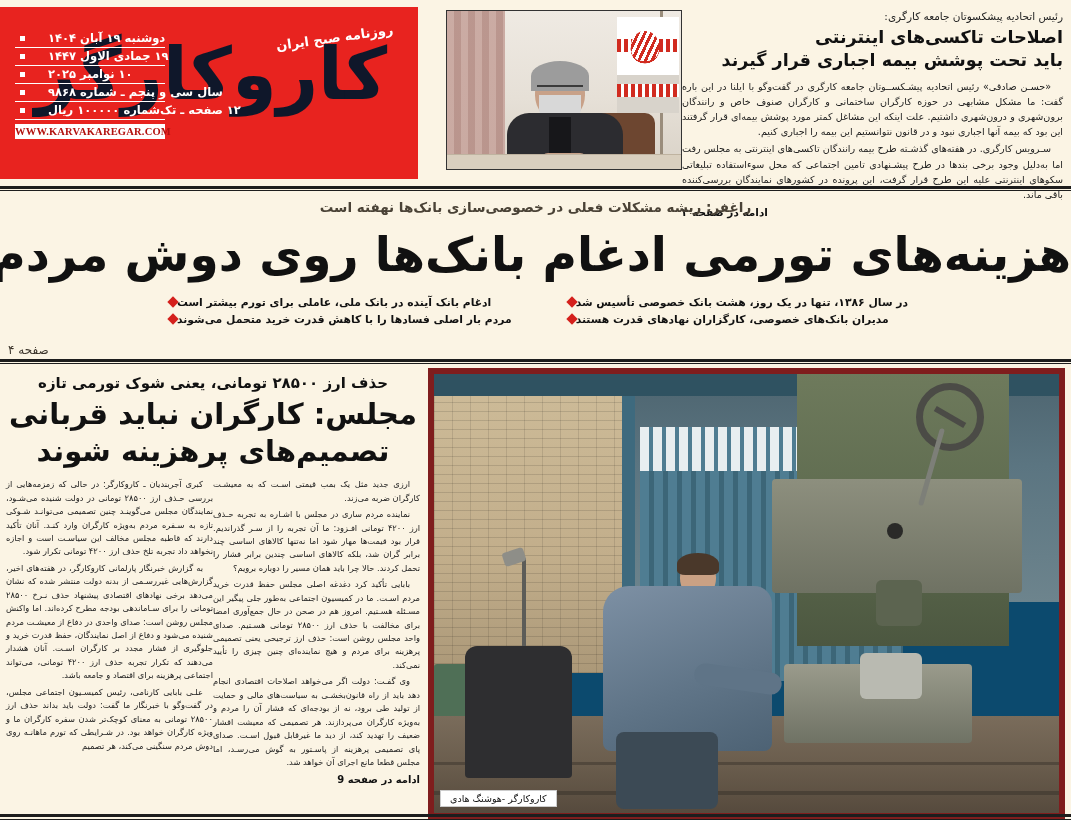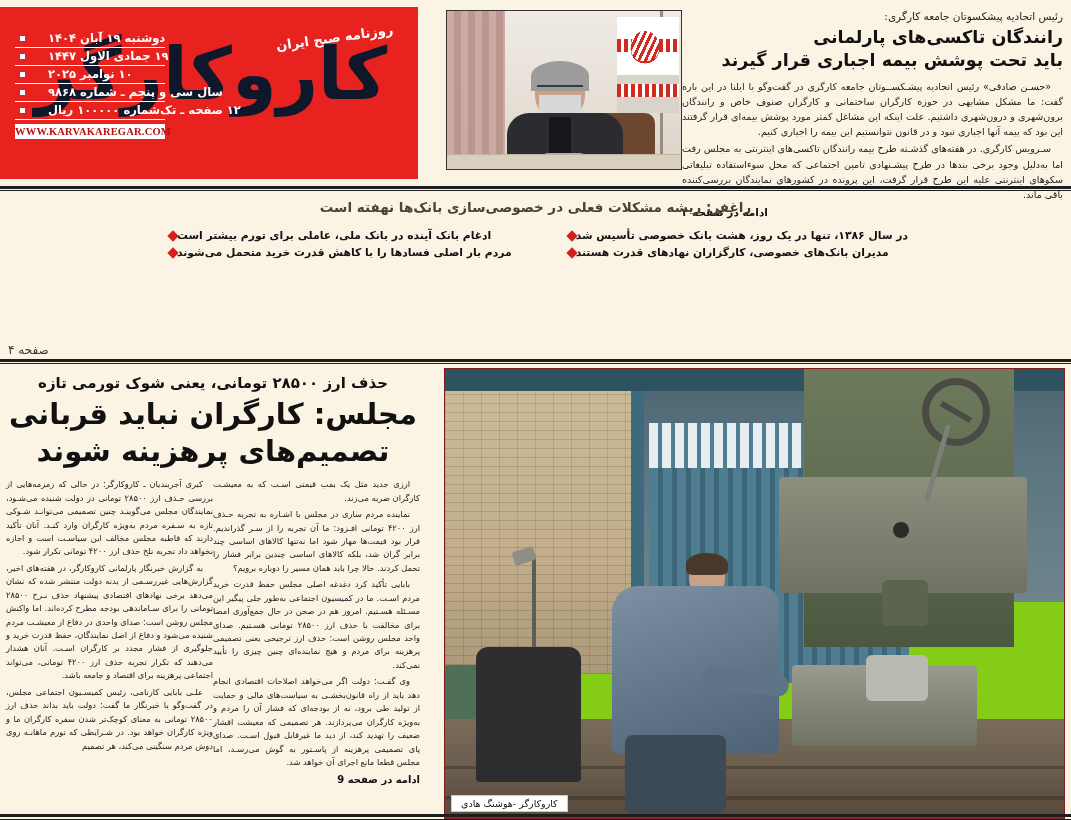--- a/index.html
+++ b/index.html
@@ -120,21 +120,21 @@
   .bart{width:418px;flex:0 0 auto;display:flex;flex-direction:column;direction:rtl;padding-right:4px;box-sizing:border-box;}
   .ba-kicker{font-size:15px;font-weight:bold;color:#111;text-align:center;margin:6px 0 4px 0;}
   .ba-h1{font-size:29px;font-weight:bold;color:#111;text-align:center;line-height:1.28;margin:0 0 8px 0;letter-spacing:-.5px;}
   .ba-cols{display:flex;flex-direction:row-reverse;gap:0;flex:1;min-height:0;}
   .ba-col{flex:1;font-size:8.3px;line-height:1.62;color:#1c1c1c;text-align:justify;}
   .ba-col p{margin:0 0 3px 0;text-indent:10px;}
   .ba-more{font-size:10px;font-weight:bold;color:#111;text-align:right;margin-top:2px;}
 
   
   .bigphoto{
-    flex:1;margin-left:20px;border:1px solid #7f1d1d;position:relative;overflow:hidden;background:#84cc16;
+    flex:1;margin-left:4px;border:6px solid #7f1d1d;position:relative;overflow:hidden;background:#0c4a6e;
   }
   .fp-sky{position:absolute;left:0;right:0;top:0;height:52%;background:linear-gradient(180deg,#4d646f 0%,#5b7581 40%,#6d848d 100%);}
   .fp-wallbrick{position:absolute;left:0;top:2%;width:31%;height:66%;
     background:
       repeating-linear-gradient(0deg,rgba(0,0,0,.12) 0 1px,transparent 1px 9px),
       repeating-linear-gradient(90deg,rgba(0,0,0,.10) 0 1px,transparent 1px 18px),
       linear-gradient(180deg,#cdbb98 0%,#c2ae8b 60%,#ab9878 100%);}
   .fp-beam{position:absolute;background:#3e6a7e;}
   .fp-b1{left:30%;top:0;width:2.2%;height:72%;}
   .fp-b2{left:0;top:0;width:100%;height:5%;background:#2f5261;}
@@ -237,37 +237,38 @@
           <div class="beard"></div>
             <div class="body"></div>
             <div class="shirt"></div>
             <div class="hands"></div>
         </div>
         <div class="ph-desk"></div>
       </div>
       <div class="toplead-text">
         <div class="tl-kicker">رئیس اتحادیه پیشکسوتان جامعه کارگری:</div>
         <h1 class="tl-h1">
-          <span>رانندگان تاکسی‌های پارلمانی</span><br>
+          <span>اصلاحات تاکسی‌های اینترنتی</span><br>
           <span>باید تحت پوشش بیمه اجباری قرار گیرند</span>
         </h1>
         <div class="tl-body">
           <p>«حسـن صادقی» رئیس اتحادیه پیشـکســوتان جامعه کارگری در گفت‌وگو با ایلنا در این باره گفت: ما مشکل مشابهی در حوزه کارگران ساختمانی و کارگران صنوف خاص و رانندگان برون‌شهری و درون‌شهری داشتیم. علت اینکه این مشاغل کمتر مورد پوشش بیمه‌ای قرار گرفتند این بود که بیمه آنها اجباری نبود و در قانون نتوانستیم این بیمه را اجباری کنیم.</p>
           <p>سـرویس کارگری. در هفته‌های گذشـته طرح بیمه رانندگان تاکسی‌های اینترنتی به مجلس رفت اما به‌دلیل وجود برخی بندها در طرح پیشـنهادی تامین اجتماعی که محل سوءاستفاده تبلیغاتی سکوهای اینترنتی علیه این طرح قرار گرفت، این پرونده در کشورهای نمایندگان بررسی‌کننده باقی ماند.</p>
         </div>
         <span class="tl-more">ادامه در صفحه ۳</span>
       </div>
     </div>
   </div>
 
   <div class="hr-thick"></div>
   <div class="hr-thin"></div>
 
   <div class="mainblock">
     <div class="mb-kicker">راغفر: ریشه مشکلات فعلی در خصوصی‌سازی بانک‌ها نهفته است</div>
+    <div class="mb-h1">هزینه‌های تورمی ادغام بانک‌ها روی دوش مردم</div>
     <div class="mb-bullets">
       <div class="mb-col">
         <div class="mb-li">
           <span class="dia"></span>
           <span>ادغام بانک آینده در بانک ملی، عاملی برای تورم بیشتر است</span>
         </div>
         <div class="mb-li">
           <span class="dia"></span>
           <span>مردم بار اصلی فسادها را با کاهش قدرت خرید متحمل می‌شوند</span>
         </div>

